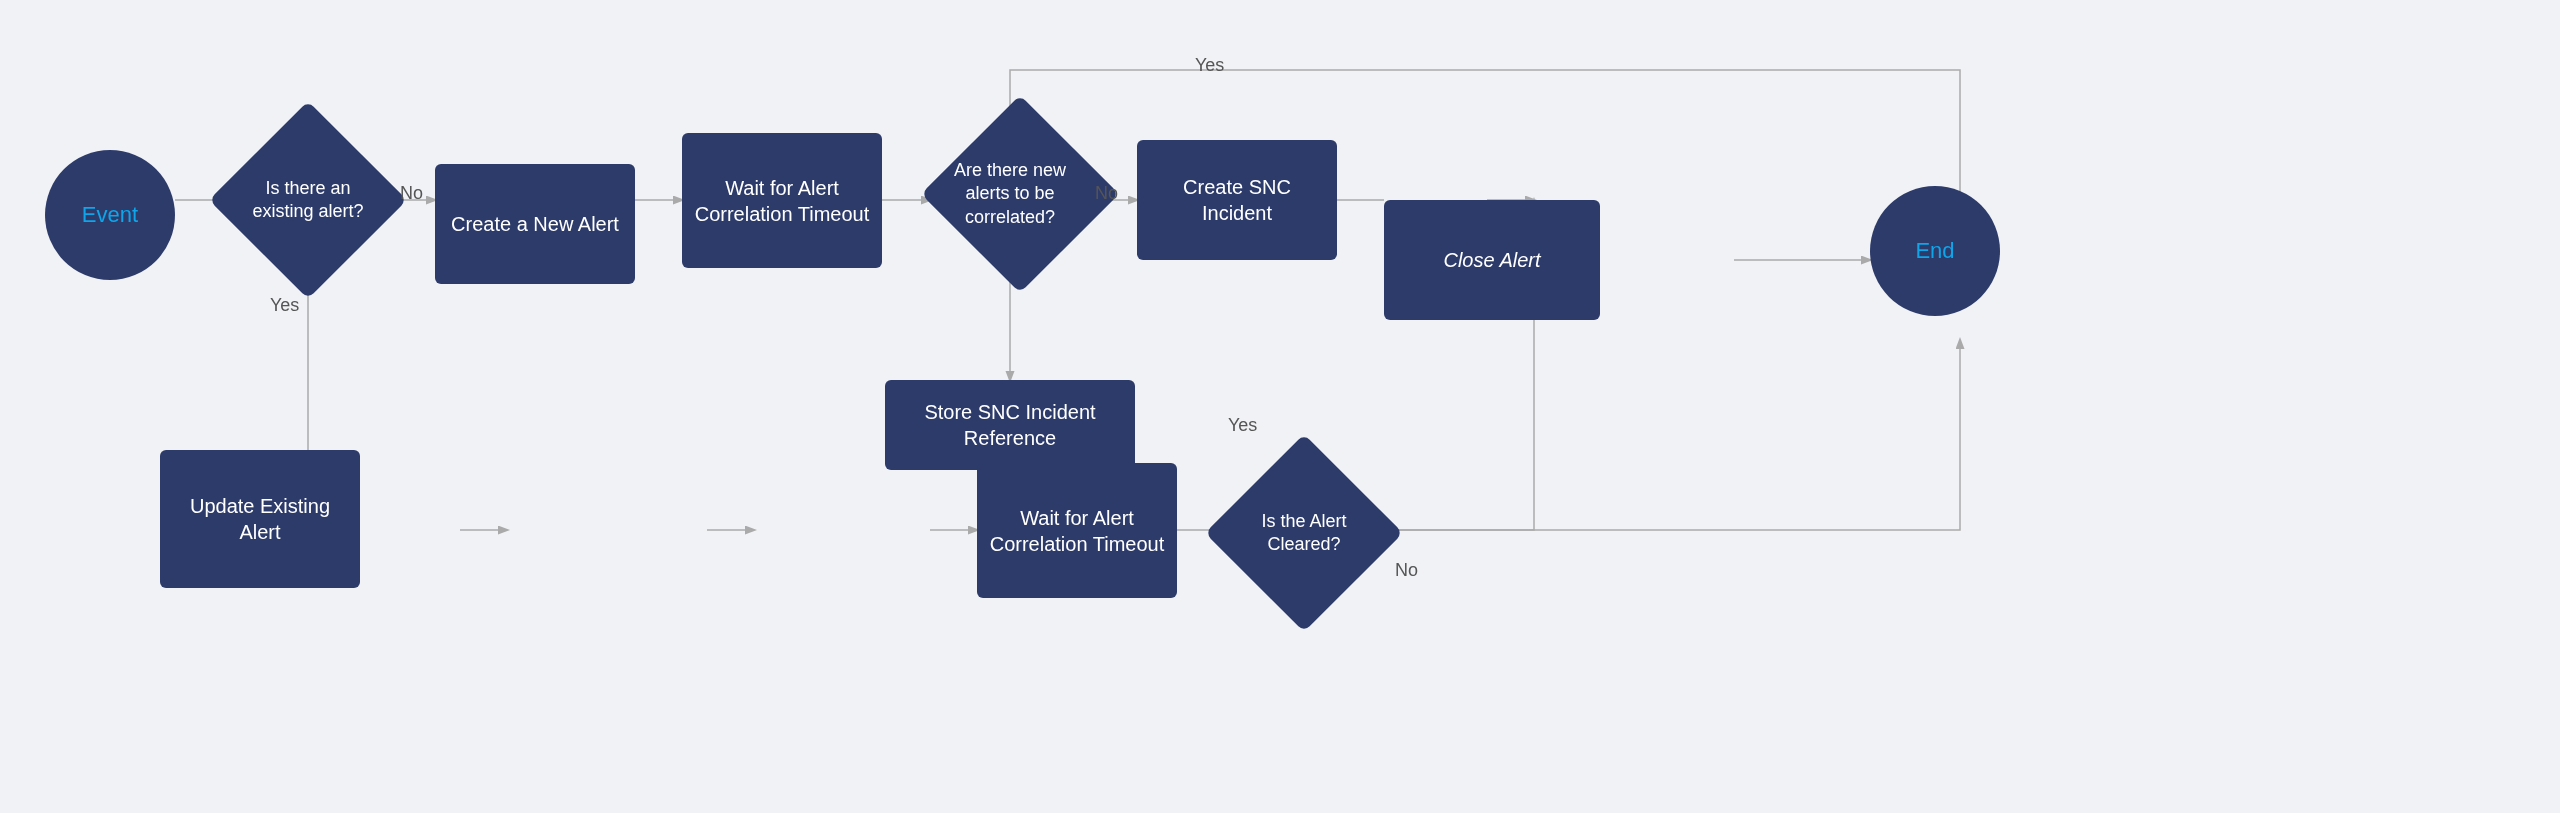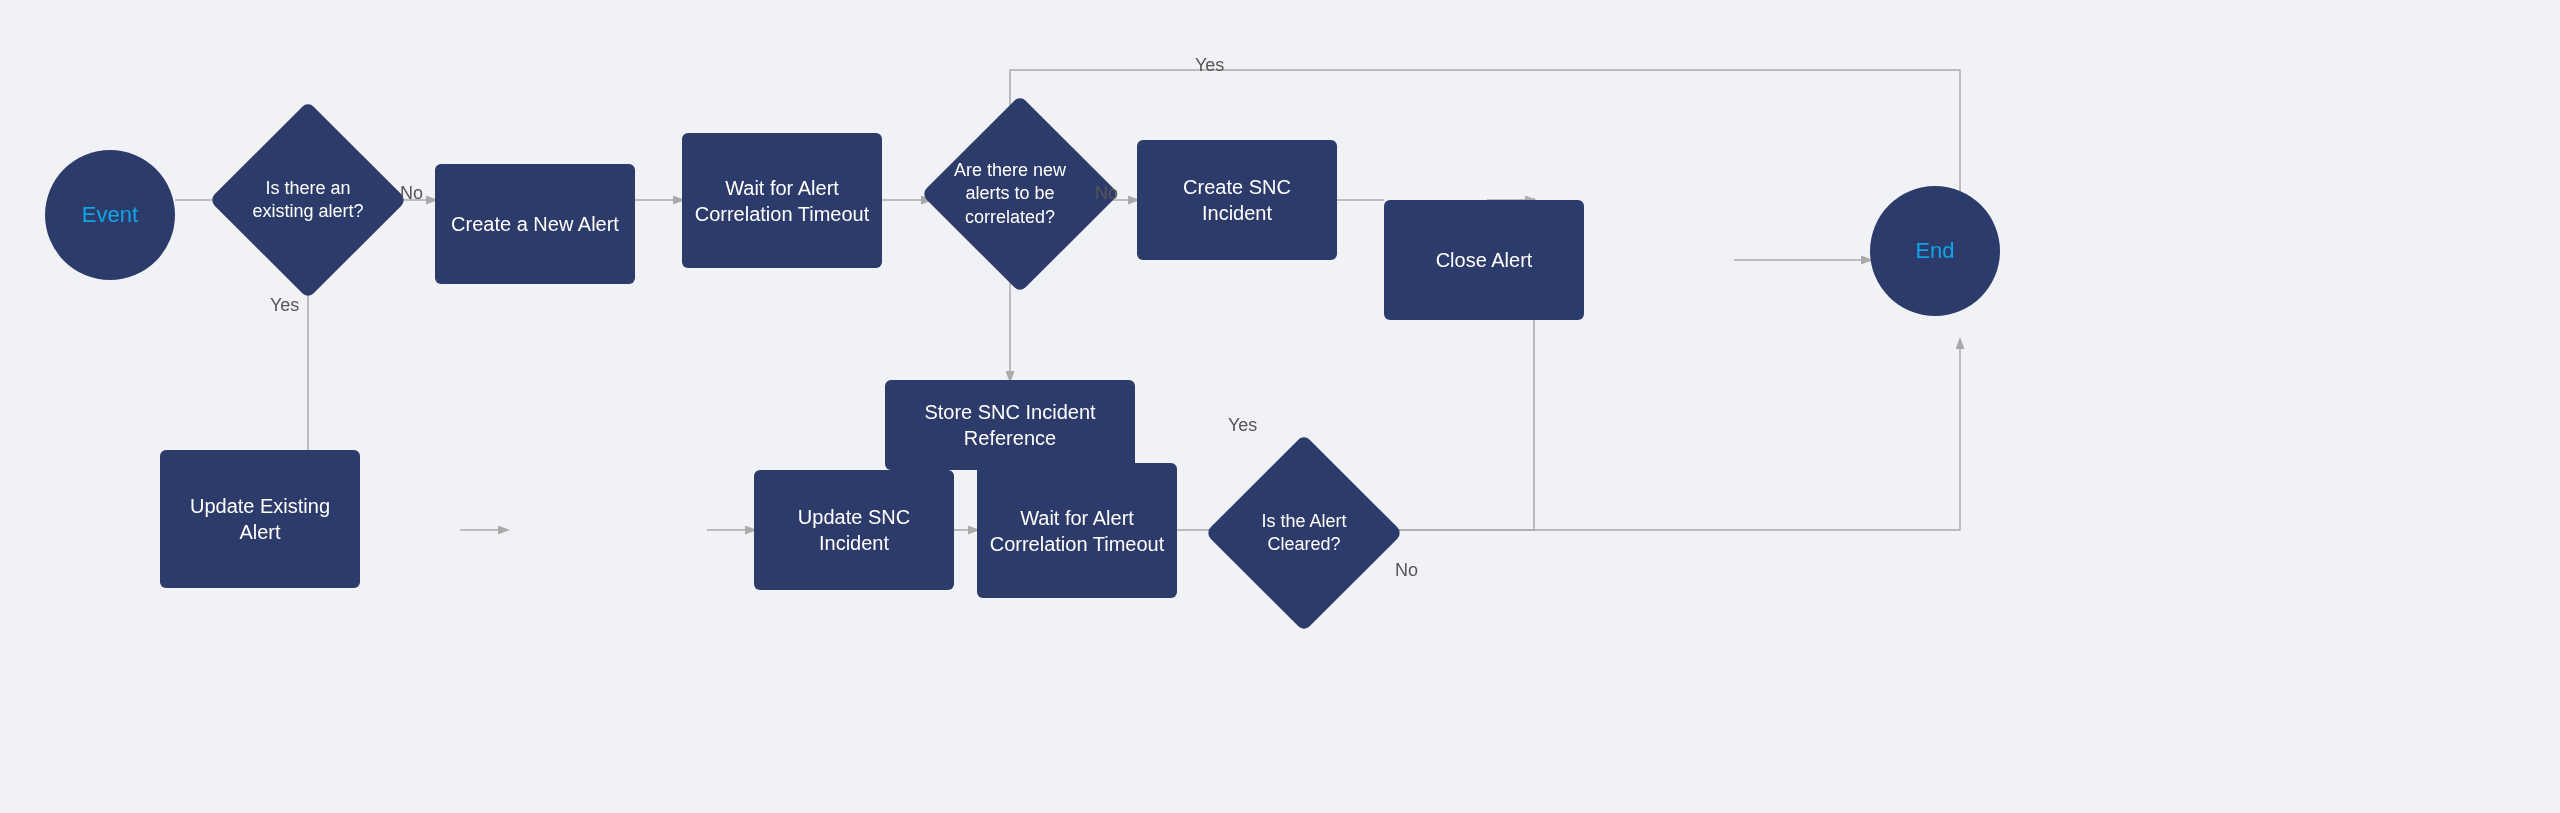--- a/index.html
+++ b/index.html
@@ -171,36 +171,33 @@
   <div class="label" style="left:1195px; top:55px;">Yes</div>
 
   <div class="node-rect" style="left:885px; top:380px; width:250px; height:90px;">
     <span>Store SNC Incident Reference</span>
   </div>
 
   <div class="node-rect" style="left:1137px; top:140px; width:200px; height:120px;">
     <span>Create SNC Incident</span>
   </div>
 
-  <div class="node-rect" style="left:1384px; top:200px; width:200px; height:120px; top:200px;">
+  <div class="node-rect" style="left:1384px; top:200px; width:216px; height:120px; top:200px;font-style:italic;">
     <span>Close Alert</span>
   </div>
 
   <div class="node-circle" style="left:1870px; top:186px; width:130px; height:130px;">
     <span>End</span>
   </div>
 
   <div class="node-rect" style="left:160px; top:450px; width:200px; height:138px;">
     <span>Update Existing Alert</span>
   </div>
 
 
-  <div class="node-rect" style="left:754px; top:470px; width:200px; height:120px;">
-    <span>Update SNC Incident</span>
-  </div>
 
   <div class="node-rect" style="left:977px; top:463px; width:200px; height:135px;">
     <span>Wait for Alert Correlation Timeout</span>
   </div>
 
   <div class="node-diamond" style="left:1224px; top:453px;">
     <div class="diamond-inner"></div>
     <div class="diamond-text">Is the Alert Cleared?</div>
   </div>
 

